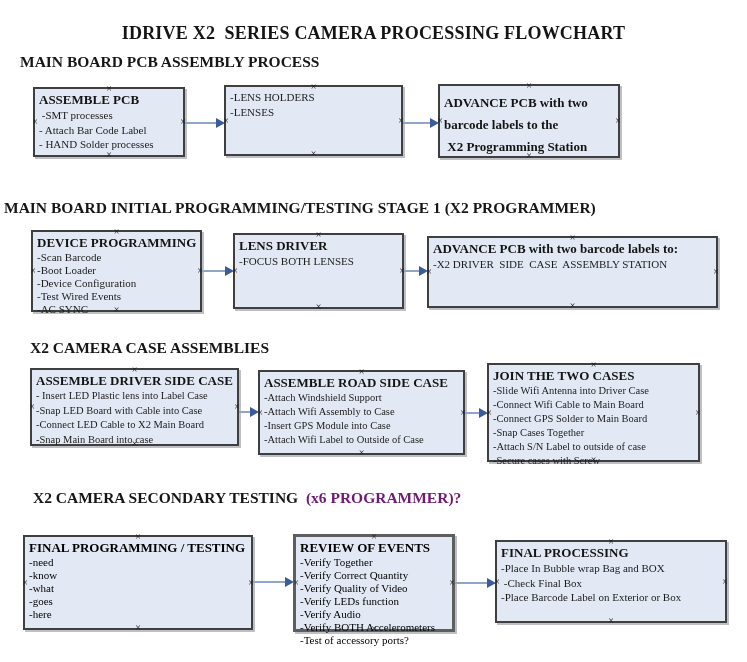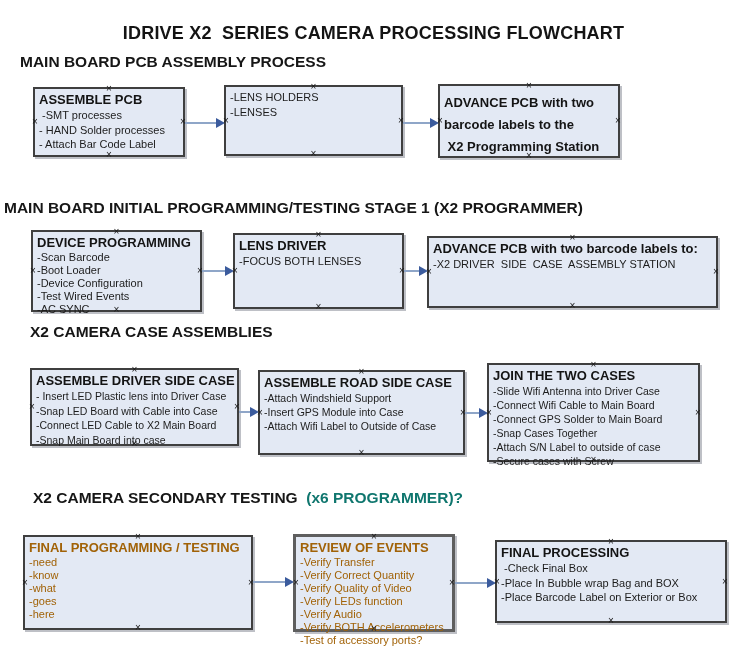--- a/index.html
+++ b/index.html
@@ -1,26 +1,26 @@
 <!DOCTYPE html>
 <html><head>
 <meta charset="utf-8">
 <style>
   html,body{margin:0;padding:0;background:#fff;}
   .page{position:relative;width:747px;height:662px;background:#ffffff;overflow:hidden;
-        font-family:Liberation Sans, sans-serif;color:#111;}
+        font-family:Liberation Serif, serif;color:#111;}
   .main-title{position:absolute;top:23px;left:0;width:747px;text-align:center;
               font-size:18px;font-weight:bold;white-space:pre;letter-spacing:.2px;color:#141414;}
   .sec-heading{position:absolute;font-size:15.5px;font-weight:bold;white-space:pre;color:#161616;}
-  .sec-heading .red{color:#0f766e;}
+  .sec-heading .red{color:#701a75;}
   .box{position:absolute;background:#e3e9f4;border:2px solid #3f3f3f;box-sizing:border-box;
        padding:3px 4px 0 4px;box-shadow:2px 2px 0 rgba(125,130,142,.5);}
   .box.thick{border:3px solid #5e5e5e;}
   .box-title{font-size:13px;font-weight:bold;line-height:16px;white-space:pre;color:#141414;}
-  .box.redbox .box-title,.box.redbox .box-item{color:#a16207;}
+  .box.redbox .box-title,.box.redbox .box-item{color:#000000;}
   .box-item{font-size:11px;line-height:14.5px;white-space:pre;color:#1c1c1c;}
   .lh13 .box-item{line-height:13px;}
   .lh14 .box-item{line-height:14px;}
   .small-items .box-item{font-size:10.5px;}
   .box-line{font-size:13px;font-weight:bold;line-height:22px;white-space:pre;color:#141414;}
   .pad-top{padding-top:6px;}
   .arrow{position:absolute;height:0;}
   .arrow .shaft{position:absolute;left:0;right:6px;top:-1px;height:2px;background:#8fa6c8;}
   .arrow .head{position:absolute;right:-1px;top:-5px;width:0;height:0;
                border-left:9px solid #3b5b9d;border-top:5px solid transparent;border-bottom:5px solid transparent;}
@@ -32,22 +32,22 @@
 
 <div class="page">
 
   <div class="main-title">IDRIVE X2  SERIES CAMERA PROCESSING FLOWCHART</div>
 
   <div class="sec-heading" style="left:20px;top:53px">MAIN BOARD PCB ASSEMBLY PROCESS</div>
 
   <div class="box" style="left:33px;top:87px;width:152px;height:70px">
     <div class="box-title">ASSEMBLE PCB</div>
     <div class="box-item"> -SMT processes</div>
+    <div class="box-item">- Attach Bar Code Label</div>
     <div class="box-item">- HAND Solder processes</div>
-    <div class="box-item">- Attach Bar Code Label</div>
   <span class="handle" style="left: 50%; top: 0%;">×</span>
       <span class="handle" style="left: 50%; top: 100%;">×</span>
       <span class="handle" style="left: 0%; top: 50%;">×</span>
       <span class="handle" style="left: 100%; top: 50%;">×</span>
     </div>
 
   <div class="arrow" style="left:185px;top:123px;width:39px">
       <i class="shaft"></i>
       <i class="head"></i>
     </div>
@@ -112,42 +112,43 @@
 
   <div class="box" style="left:427px;top:236px;width:291px;height:72px">
     <div class="box-title">ADVANCE PCB with two barcode labels to:</div>
     <div class="box-item">-X2 DRIVER  SIDE  CASE  ASSEMBLY STATION</div>
   <span class="handle" style="left: 50%; top: 0%;">×</span>
       <span class="handle" style="left: 50%; top: 100%;">×</span>
       <span class="handle" style="left: 0%; top: 50%;">×</span>
       <span class="handle" style="left: 100%; top: 50%;">×</span>
     </div>
 
-  <div class="sec-heading" style="left:30px;top:323px">X2 CAMERA CASE ASSEMBLIES</div>
+  <div class="sec-heading" style="left:30px;top:339px">X2 CAMERA CASE ASSEMBLIES</div>
 
   <div class="box small-items" style="left:30px;top:368px;width:209px;height:78px">
     <div class="box-title">ASSEMBLE DRIVER SIDE CASE</div>
-    <div class="box-item">- Insert LED Plastic lens into Driver Case</div>
+    <div class="box-item">- Insert LED Plastic lens into Label Case</div>
     <div class="box-item">-Snap LED Board with Cable into Case</div>
     <div class="box-item">-Connect LED Cable to X2 Main Board</div>
     <div class="box-item">-Snap Main Board into case</div>
   <span class="handle" style="left: 50%; top: 0%;">×</span>
       <span class="handle" style="left: 50%; top: 100%;">×</span>
       <span class="handle" style="left: 0%; top: 50%;">×</span>
       <span class="handle" style="left: 100%; top: 50%;">×</span>
     </div>
 
   <div class="arrow" style="left:239px;top:412px;width:19px">
       <i class="shaft"></i>
       <i class="head"></i>
     </div>
 
   <div class="box small-items lh14" style="left:258px;top:370px;width:207px;height:85px">
     <div class="box-title">ASSEMBLE ROAD SIDE CASE</div>
     <div class="box-item">-Attach Windshield Support</div>
+    <div class="box-item">-Attach Wifi Assembly to Case</div>
     <div class="box-item">-Insert GPS Module into Case</div>
     <div class="box-item">-Attach Wifi Label to Outside of Case</div>
   <span class="handle" style="left: 50%; top: 0%;">×</span>
       <span class="handle" style="left: 50%; top: 100%;">×</span>
       <span class="handle" style="left: 0%; top: 50%;">×</span>
       <span class="handle" style="left: 100%; top: 50%;">×</span>
     </div>
 
   <div class="arrow" style="left:465px;top:413px;width:22px">
       <i class="shaft"></i>
@@ -183,42 +184,42 @@
       <span class="handle" style="left: 100%; top: 50%;">×</span>
     </div>
 
   <div class="arrow" style="left:253px;top:582px;width:40px">
       <i class="shaft"></i>
       <i class="head"></i>
     </div>
 
   <div class="box redbox thick lh13" style="left:293px;top:534px;width:162px;height:98px">
     <div class="box-title">REVIEW OF EVENTS</div>
-    <div class="box-item">-Verify Transfer</div>
+    <div class="box-item">-Verify Together</div>
     <div class="box-item">-Verify Correct Quantity</div>
     <div class="box-item">-Verify Quality of Video</div>
     <div class="box-item">-Verify LEDs function</div>
     <div class="box-item">-Verify Audio</div>
     <div class="box-item">-Verify BOTH Accelerometers</div>
     <div class="box-item">-Test of accessory ports?</div>
   <span class="handle" style="left: 50%; top: 0%;">×</span>
       <span class="handle" style="left: 50%; top: 100%;">×</span>
       <span class="handle" style="left: 0%; top: 50%;">×</span>
       <span class="handle" style="left: 100%; top: 50%;">×</span>
     </div>
 
   <div class="arrow" style="left:455px;top:583px;width:40px">
       <i class="shaft"></i>
       <i class="head"></i>
     </div>
 
   <div class="box" style="left:495px;top:540px;width:232px;height:83px">
     <div class="box-title">FINAL PROCESSING</div>
+    <div class="box-item">-Place In Bubble wrap Bag and BOX</div>
     <div class="box-item"> -Check Final Box</div>
-    <div class="box-item">-Place In Bubble wrap Bag and BOX</div>
     <div class="box-item">-Place Barcode Label on Exterior or Box</div>
   <span class="handle" style="left: 50%; top: 0%;">×</span>
       <span class="handle" style="left: 50%; top: 100%;">×</span>
       <span class="handle" style="left: 0%; top: 50%;">×</span>
       <span class="handle" style="left: 100%; top: 50%;">×</span>
     </div>
 
 </div>
 
 </body></html>

